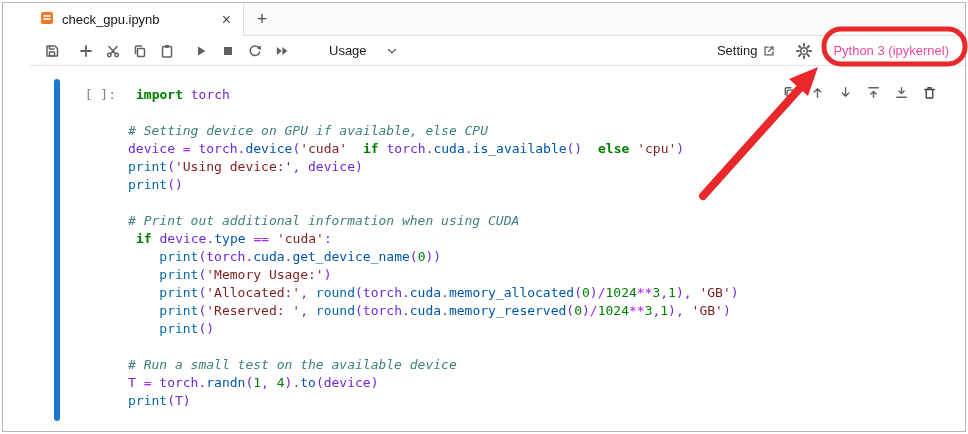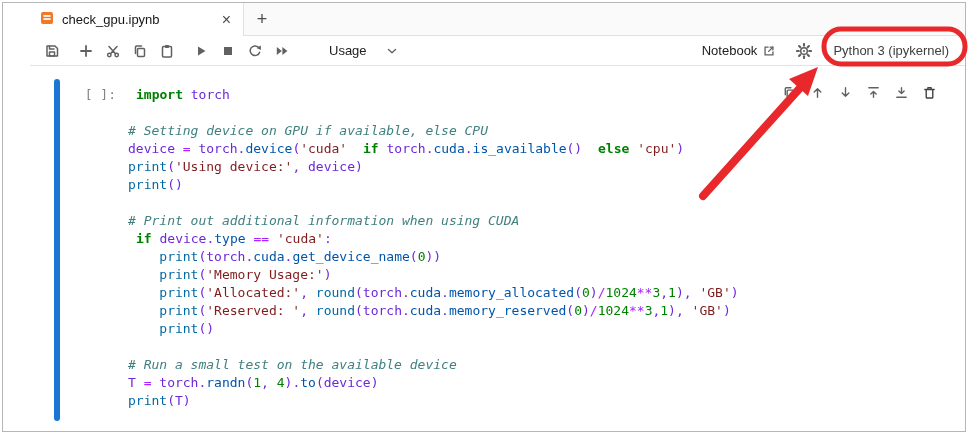--- a/index.html
+++ b/index.html
@@ -51,21 +51,21 @@
     margin-left: 30px; width: 78px; height: 24px;
     display: flex; align-items: center; justify-content: space-between;
     font-size: 13px; color: #212121; cursor: pointer; padding: 0 4px;
   }
   .right-group { margin-left: auto; display: flex; align-items: center; }
   .nb-switch {
     display: flex; align-items: center; gap: 5px;
     font-size: 13px; color: #212121; cursor: pointer; margin-right: 14px;
   }
   .kernel-btn {
-    font-size: 13px; color: #404040; cursor: pointer;
+    font-size: 13px; color: #ec4899; cursor: pointer;
     margin-left: 12px; white-space: nowrap; padding: 2px 4px;
   }
   
   .notebook { position: relative; height: 369px; background: #fff; padding: 13px 10px 14px 24px; }
   .cell { position: relative; display: flex; align-items: stretch; height: 342px; }
   .collapser {
     width: 6px; border-radius: 3px;
     background: var(--accent-blue, #1976d2);
     flex: none; cursor: pointer;
   }
@@ -185,21 +185,21 @@
     </span>
     <div class="celltype">
       <span>Usage</span>
       <svg width="14" height="14" viewBox="0 0 16 16">
         <path class="icon-stroke" d="M4 6.2 L8 10 L12 6.2"></path>
       </svg>
     </div>
 
     <div class="right-group">
       <div class="nb-switch">
-        <span>Notebook</span>
+        <span>Setting</span>
         <svg width="14" height="14" viewBox="0 0 16 16">
           <path class="icon-stroke" d="M7 3.5 H3.5 V12.5 H12.5 V9"></path>
           <path class="icon-stroke" d="M9.2 3.5 H12.5 V6.8"></path>
           <path class="icon-stroke" d="M12.3 3.7 L7.6 8.4"></path>
         </svg>
       </div>
       <span class="tbtn">
         <svg width="16" height="16" viewBox="0 0 16 16">
           <circle class="icon-stroke" cx="8" cy="8" r="3.3"></circle>
           <circle class="icon-fill" cx="8" cy="8" r="1.1"></circle>

